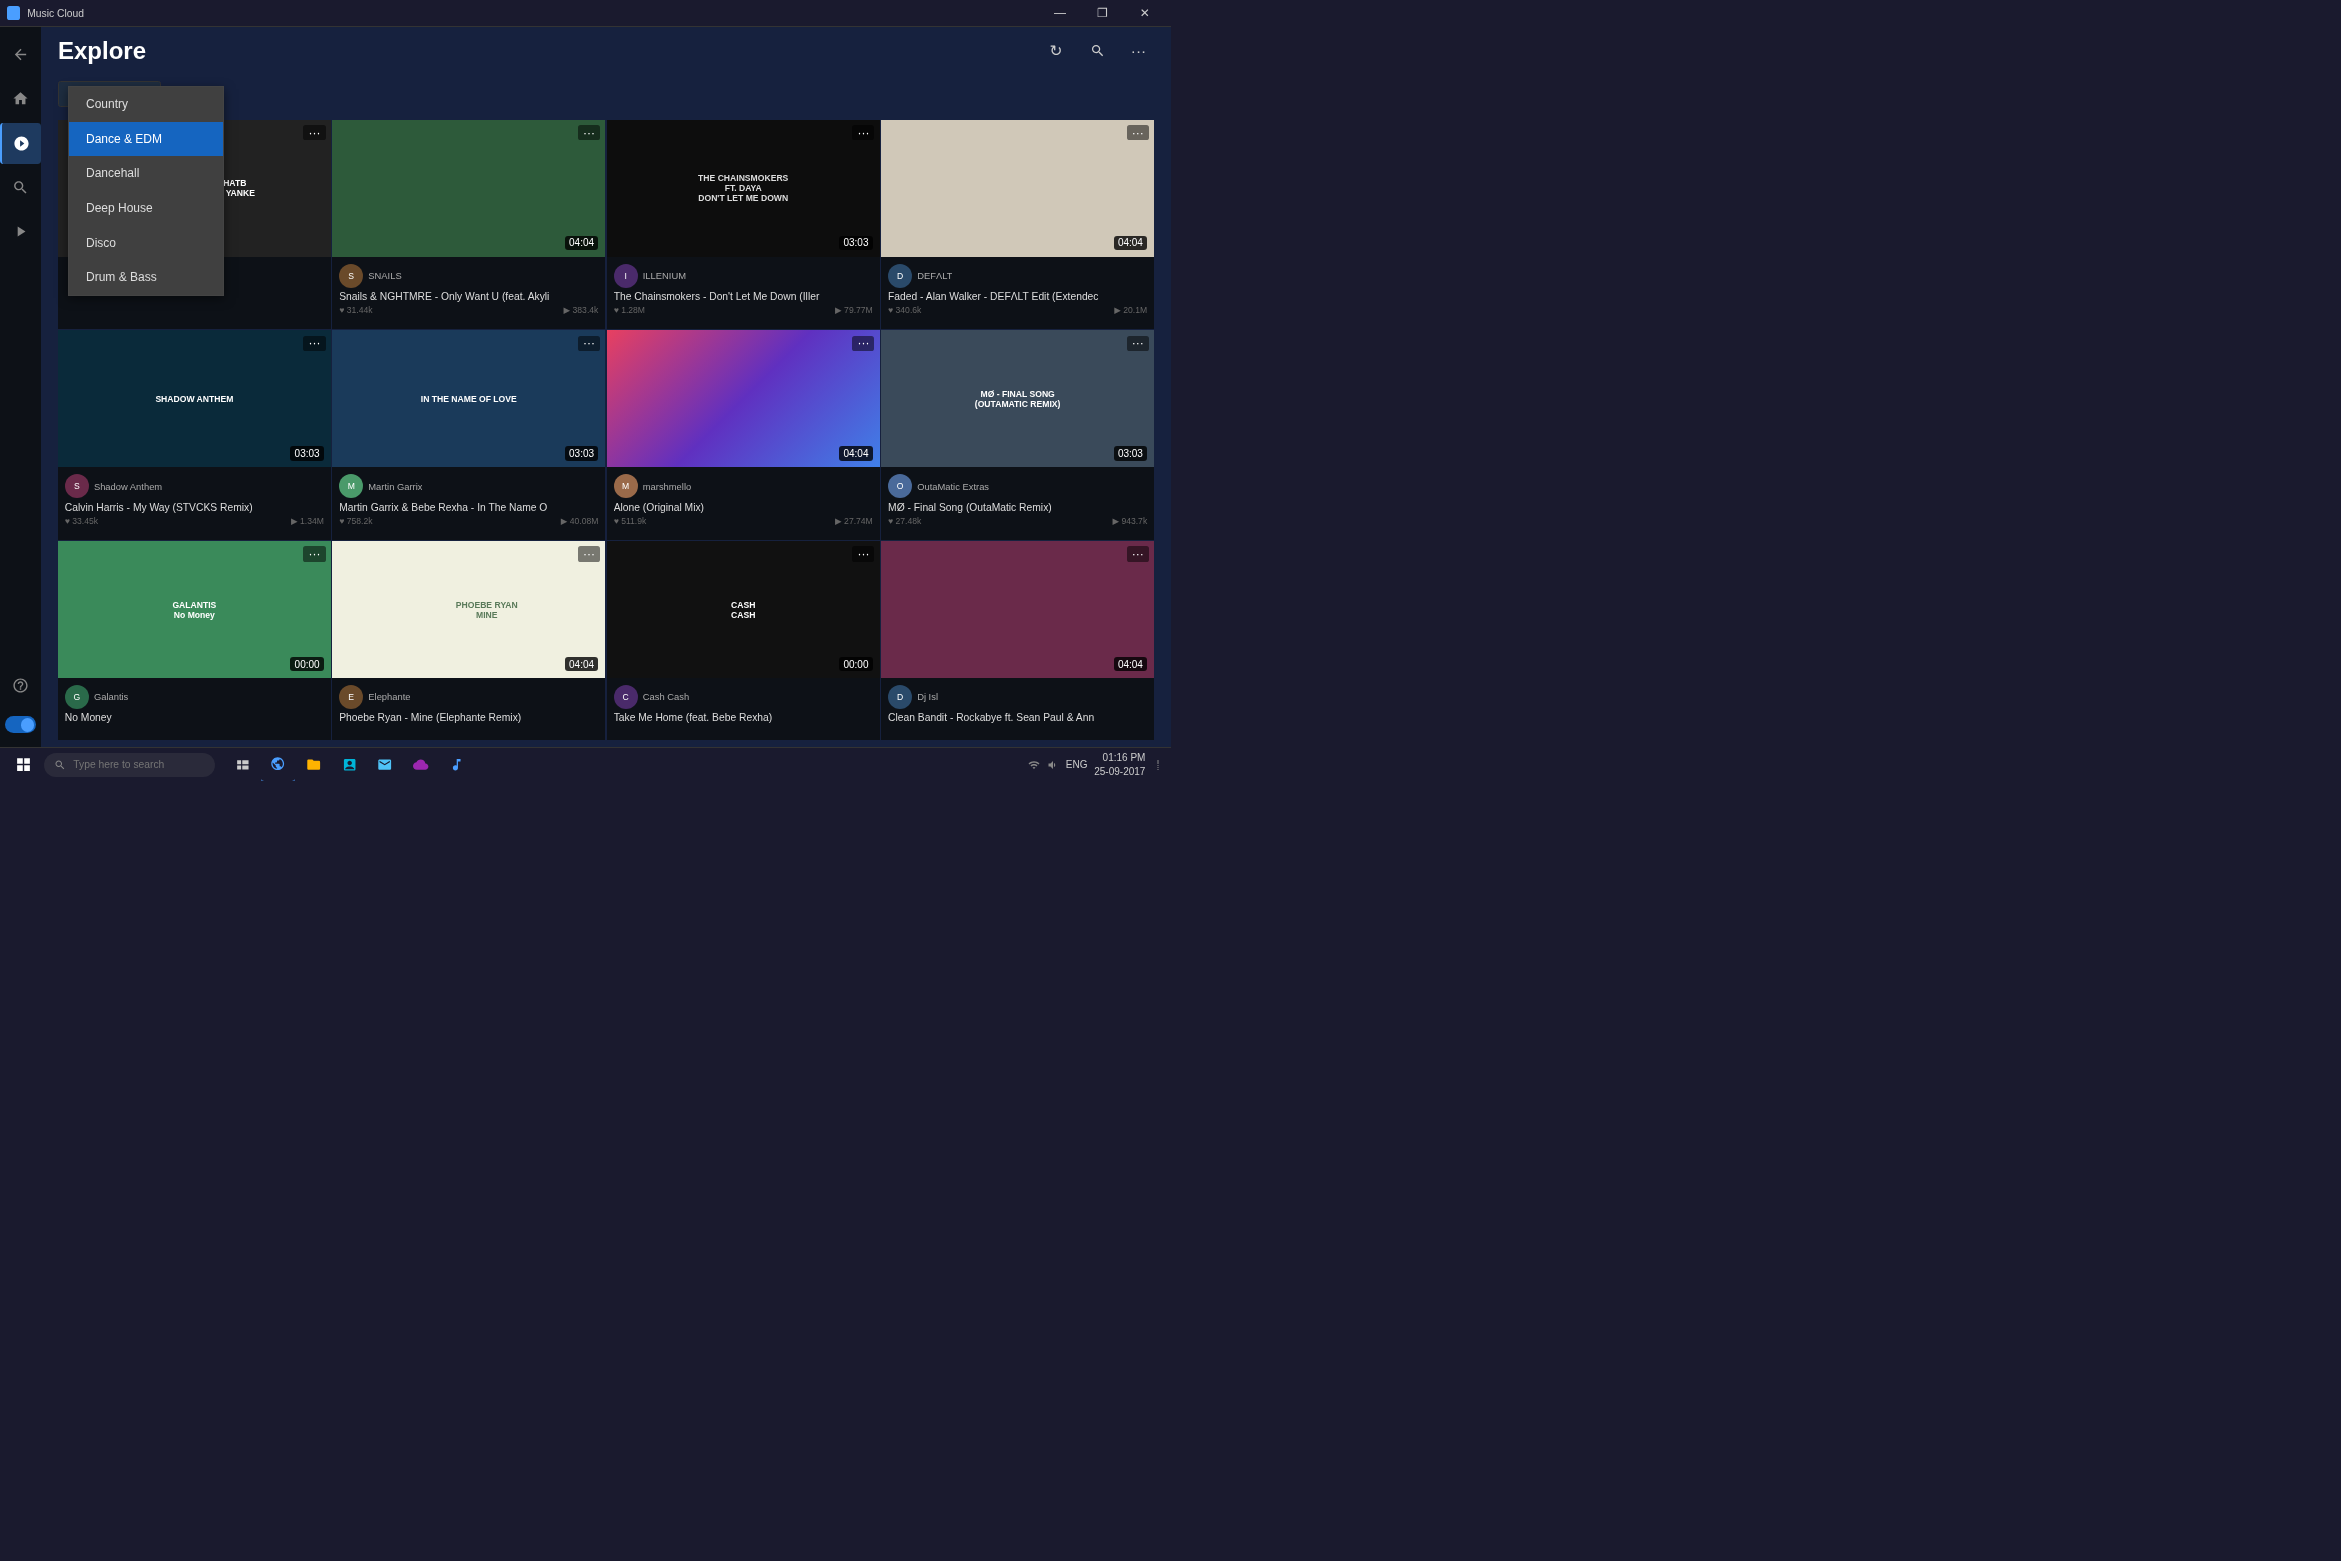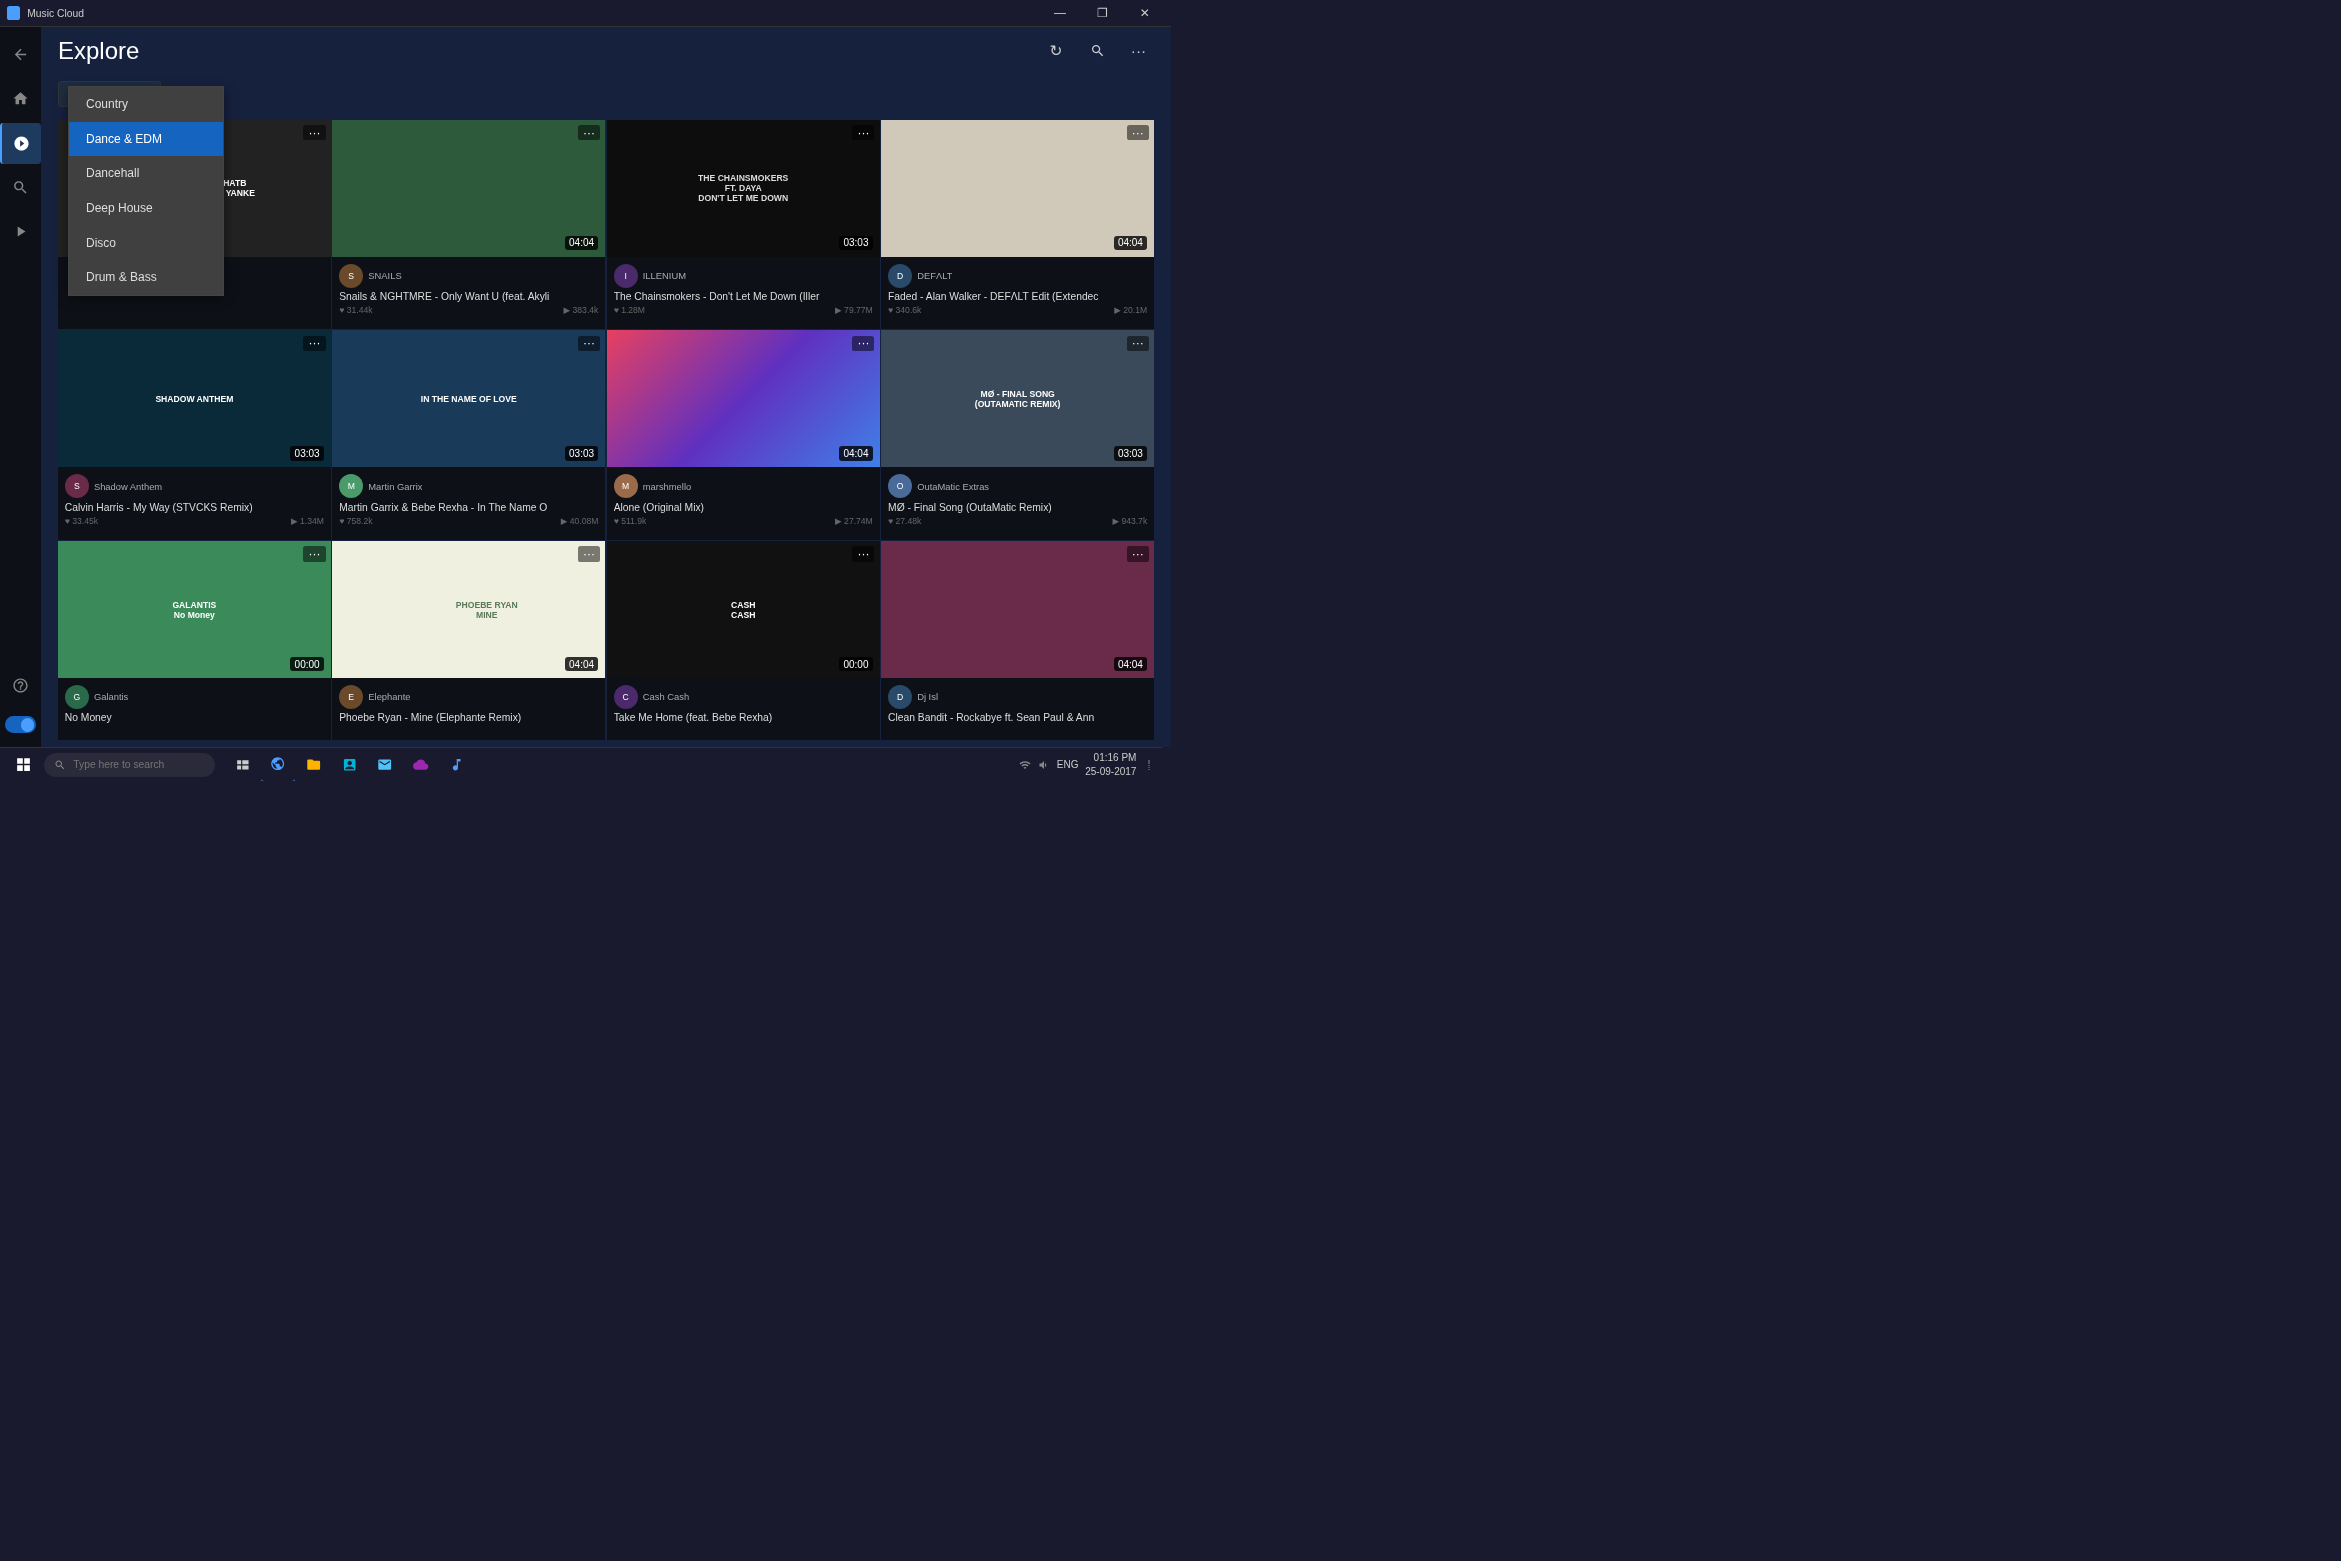--- a/index.html
+++ b/index.html
@@ -93,21 +93,21 @@
     .content-header {
       height: 48px;
       display: flex;
       align-items: center;
       justify-content: space-between;
       padding: 0 17px;
       background: #16213e;
     }
     .page-title {
       font-size: 24px;
-      font-weight: 400;
+      font-weight: 700;
       color: #fff;
     }
     .header-actions {
       display: flex;
       gap: 10.3px;
       align-items: center;
     }
     .header-btn {
       width: 31px;
       height: 31px;
@@ -248,21 +248,21 @@
       height: 34px;
       background: #1a1a2e;
       display: flex;
       align-items: center;
       padding: 0 6.8px;
       gap: 3.4px;
       border-top: 0.9px solid #333;
       position: absolute;
       bottom: 0;
       left: 0;
-      right: 9px;
+      right: 0;
     }
     .taskbar-start {
       width: 34px;
       height: 34px;
       display: flex;
       align-items: center;
       justify-content: center;
       cursor: pointer;
     }
     .taskbar-search {

